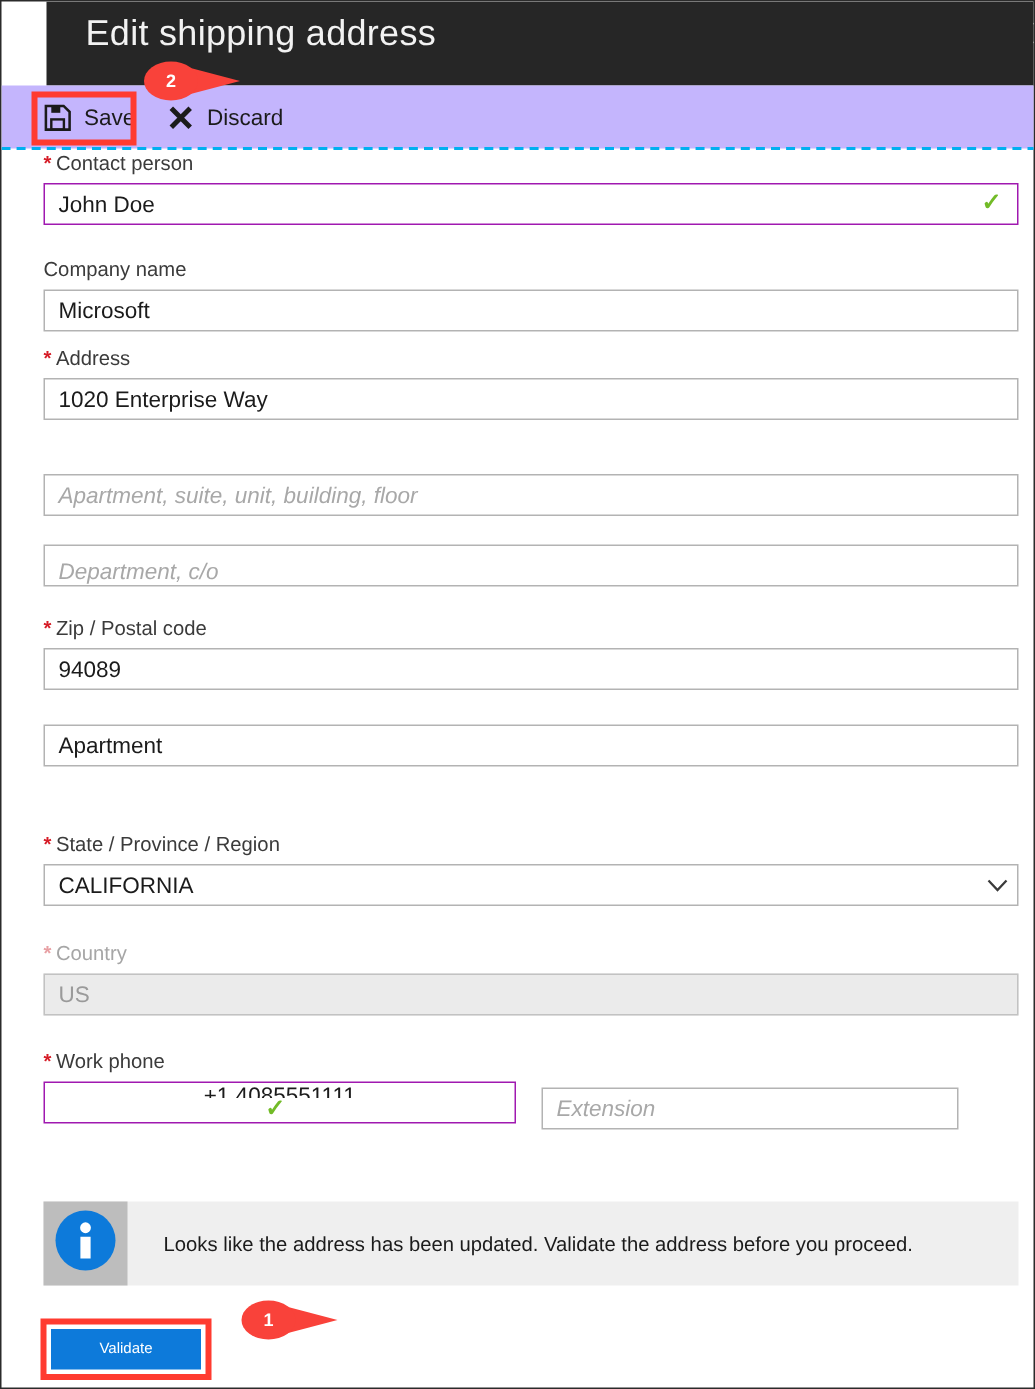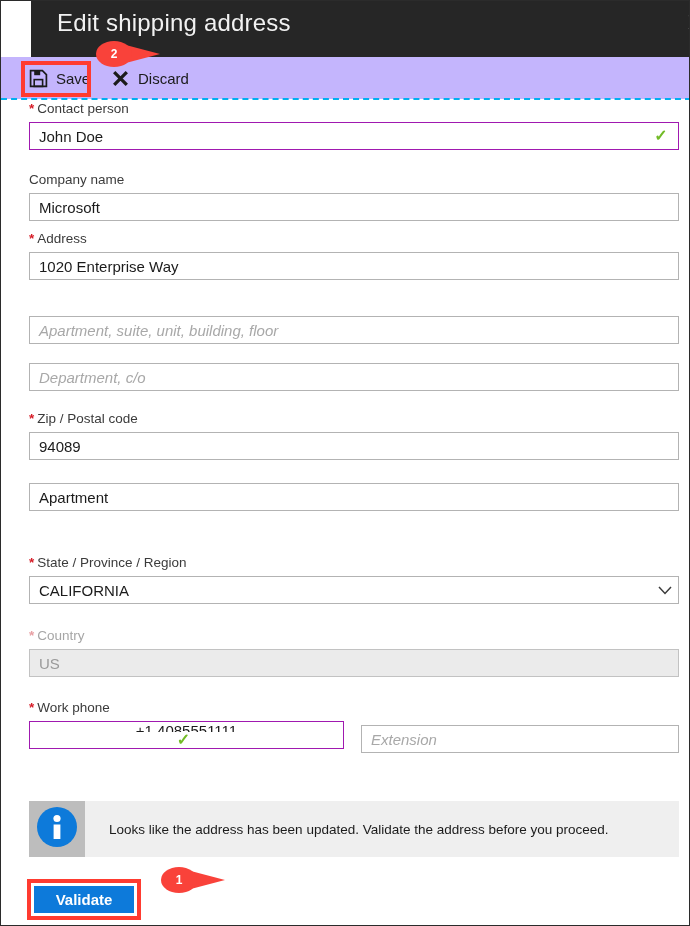--- a/index.html
+++ b/index.html
@@ -189,22 +189,22 @@
 
   
   .validate-btn {
     position: absolute;
     left: 33px;
     top: 885px;
     width: 100px;
     height: 27px;
     background: #0d7ada;
     color: #ffffff;
-    font-size: 15px;
-    font-weight: 700;
+    font-size: 10px;
+    font-weight: 400;
     display: flex;
     align-items: center;
     justify-content: center;
     cursor: pointer;
     border: 0;
     font-family: "Liberation Sans", sans-serif;
   }
 
   
   .anno-box {
@@ -323,21 +323,21 @@
       </div>
     </div>
 
     <div class="field" style="top:215px; width:650px;">
       <div class="inputwrap" style="width:650px;">
         <div class="inputtext placeholder">Apartment, suite, unit, building, floor</div>
       </div>
     </div>
 
     <div class="field" style="top:262px; width:650px;">
-      <div class="inputwrap" style="width:650px;">
+      <div class="inputwrap" style="width:650px;align-items:flex-end;">
         <div class="inputtext placeholder">Department, c/o</div>
       </div>
     </div>
 
     <div class="field" style="top:310px; width:650px;">
       <div class="flabel">
         <span class="req">*</span><span>Zip / Postal code</span>
       </div>
       <div class="inputwrap" style="width:650px;">
         <div class="inputtext">94089</div>
@@ -377,21 +377,21 @@
       <div class="flabel">
         <span class="req">*</span><span>Work phone</span>
       </div>
       <div class="inputwrap valid" style="width:315px;flex-direction:column;">
         <div class="inputtext">+1 4085551111</div>
         <div class="check">✓</div>
       </div>
     </div>
 
     <div class="field" style="left:360px; top:624px; width:318px;">
-      <div class="inputwrap" style="width:318px;justify-content:center;">
+      <div class="inputwrap" style="width:278px;justify-content:center;">
         <div class="inputtext placeholder">Extension</div>
       </div>
     </div>
 
   </div>
 
   <div class="banner">
     <div class="banner-iconbox">
       <span>
         <svg width="42" height="42" viewBox="0 0 42 42">

